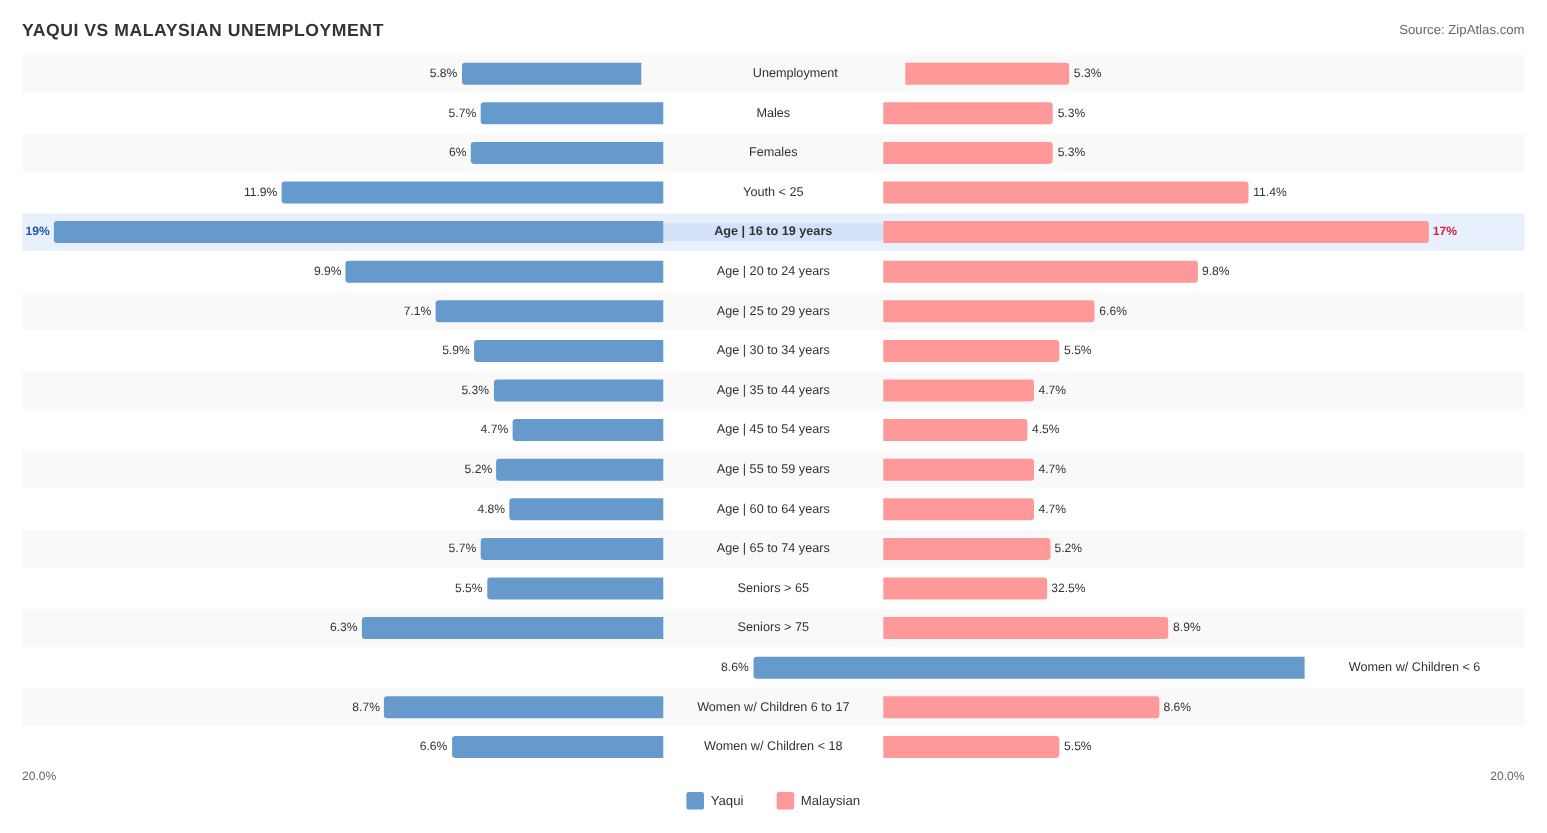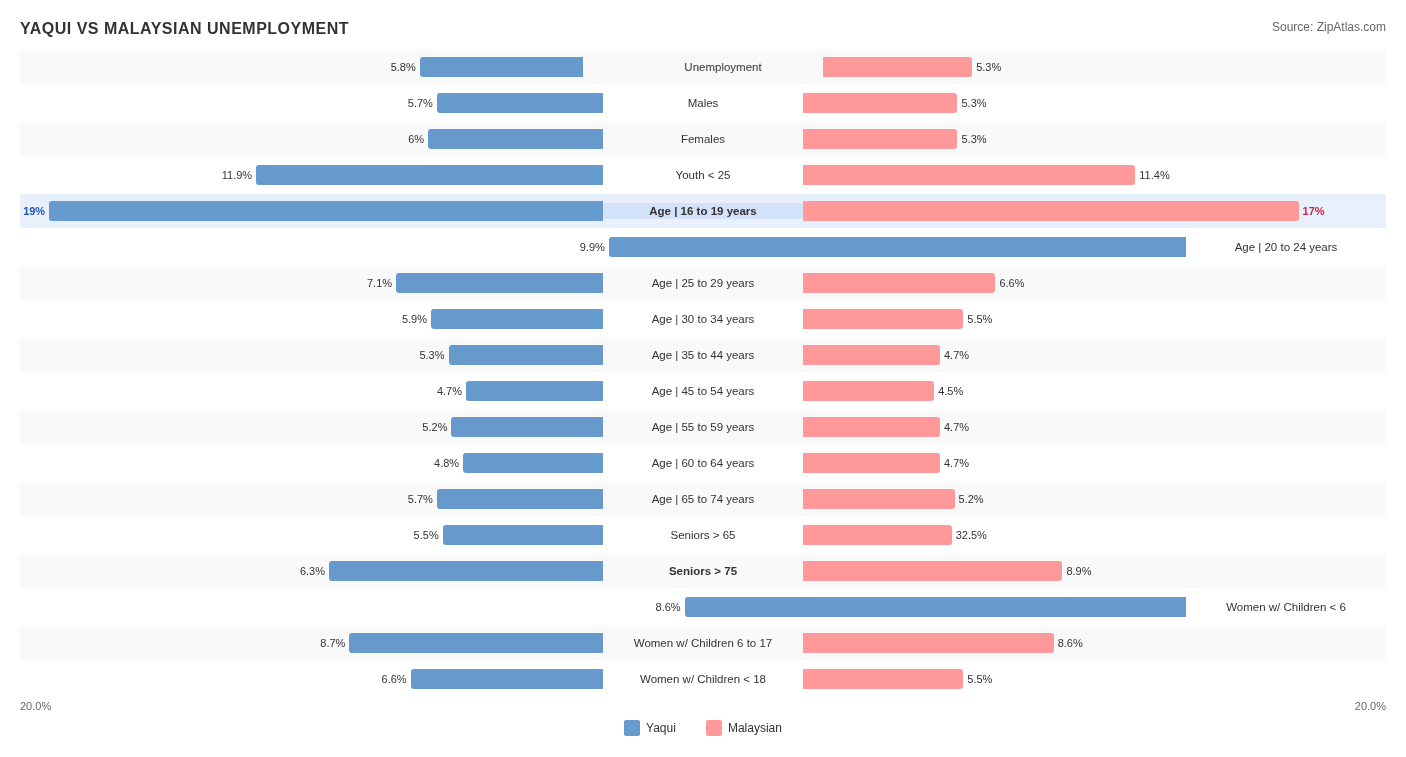--- a/index.html
+++ b/index.html
@@ -284,20 +284,27 @@
       <div class="left-section">
         <div class="bar-yaqui" style="width: 49.5%; right: 0;">
         </div>
         <span class="bar-label-left" style="right: calc(49.5% + 4px); font-weight: normal; color: #333;">
           9.9%
         </span>
       </div>
       <div class="center-label-section" style="font-weight: normal; background: transparent; border-radius: 3px; padding: 2px 6px;">
         Age | 20 to 24 years
       </div>
+      <div class="right-section">
+        <div class="bar-malaysian" style="width: 49.00000000000001%; left: 0;">
+        </div>
+        <span class="bar-label-right" style="left: calc(49.00000000000001% + 4px); font-weight: normal; color: #333;">
+          9.8%
+        </span>
+      </div>
     </div>
   </div>
       <div class="bar-row">
     <div class="bars-wrapper">
       <div class="left-section">
         <div class="bar-yaqui" style="width: 35.5%; right: 0;">
         </div>
         <span class="bar-label-left" style="right: calc(35.5% + 4px); font-weight: normal; color: #333; text-align: right;">
           7.1%
         </span>
@@ -463,21 +470,21 @@
   </div>
       <div class="bar-row">
     <div class="bars-wrapper">
       <div class="left-section">
         <div class="bar-yaqui" style="width: 47%; right: 0;">
         </div>
         <span class="bar-label-left" style="right: calc(47% + 4px); font-weight: normal; color: #333;">
           6.3%
         </span>
       </div>
-      <div class="center-label-section" style="font-weight: bold; background: transparent; border-radius: 3px; padding: 2px 6px;">
+      <div class="center-label-section" style="font-weight: normal; background: transparent; border-radius: 3px; padding: 2px 6px;">
         Seniors &gt; 75
       </div>
       <div class="right-section">
         <div class="bar-malaysian" style="width: 44.5%; left: 0;">
         </div>
         <span class="bar-label-right" style="left: calc(44.5% + 4px); font-weight: normal; color: #333;">
           8.9%
         </span>
       </div>
     </div>

